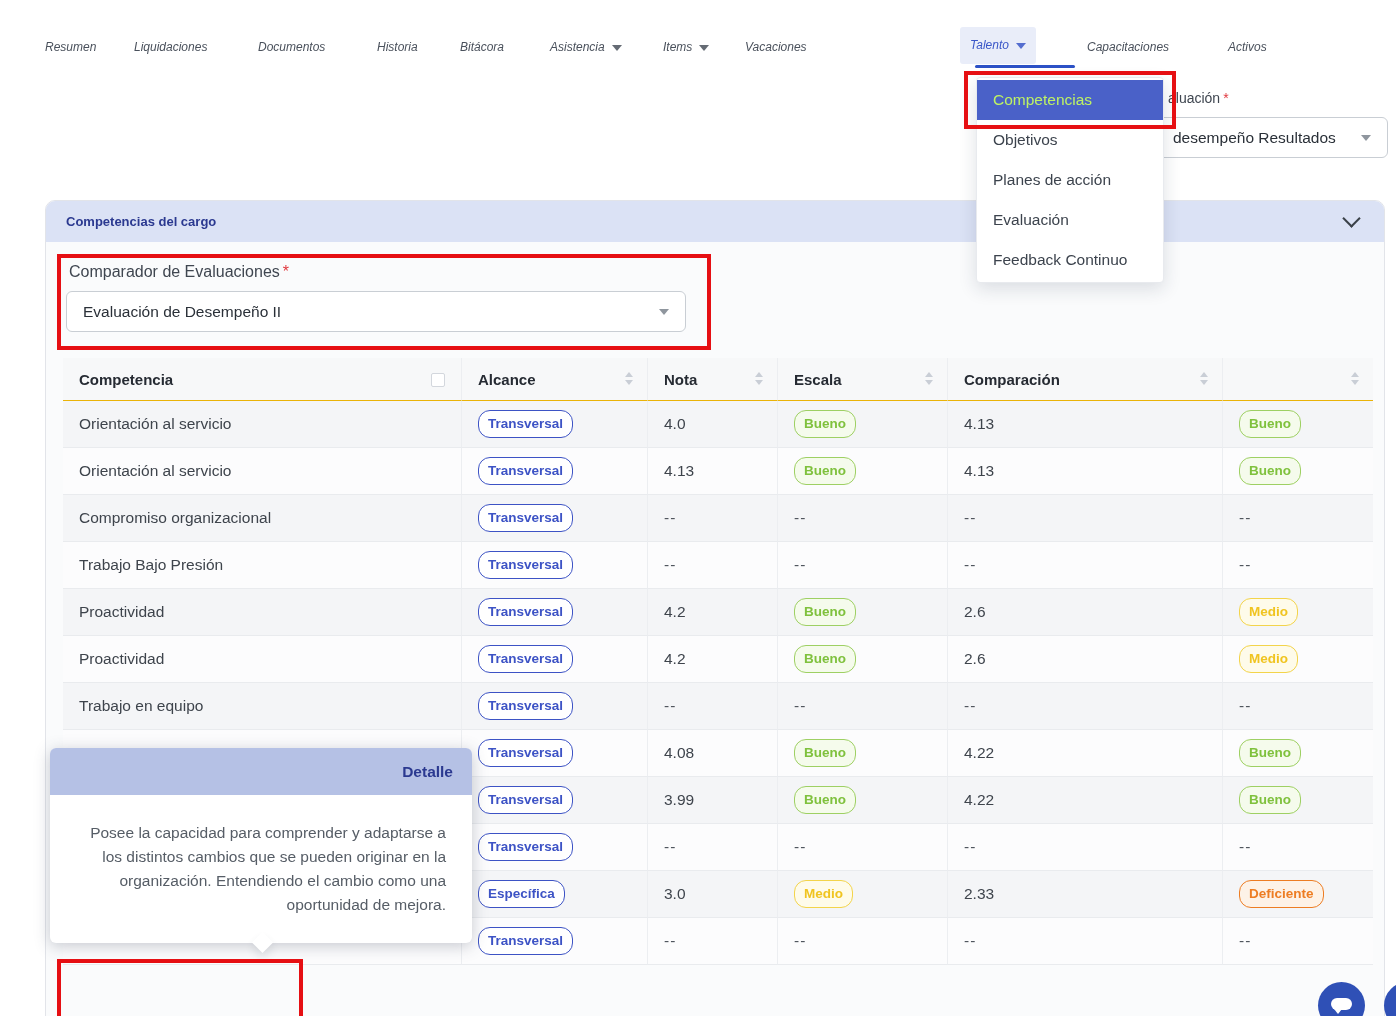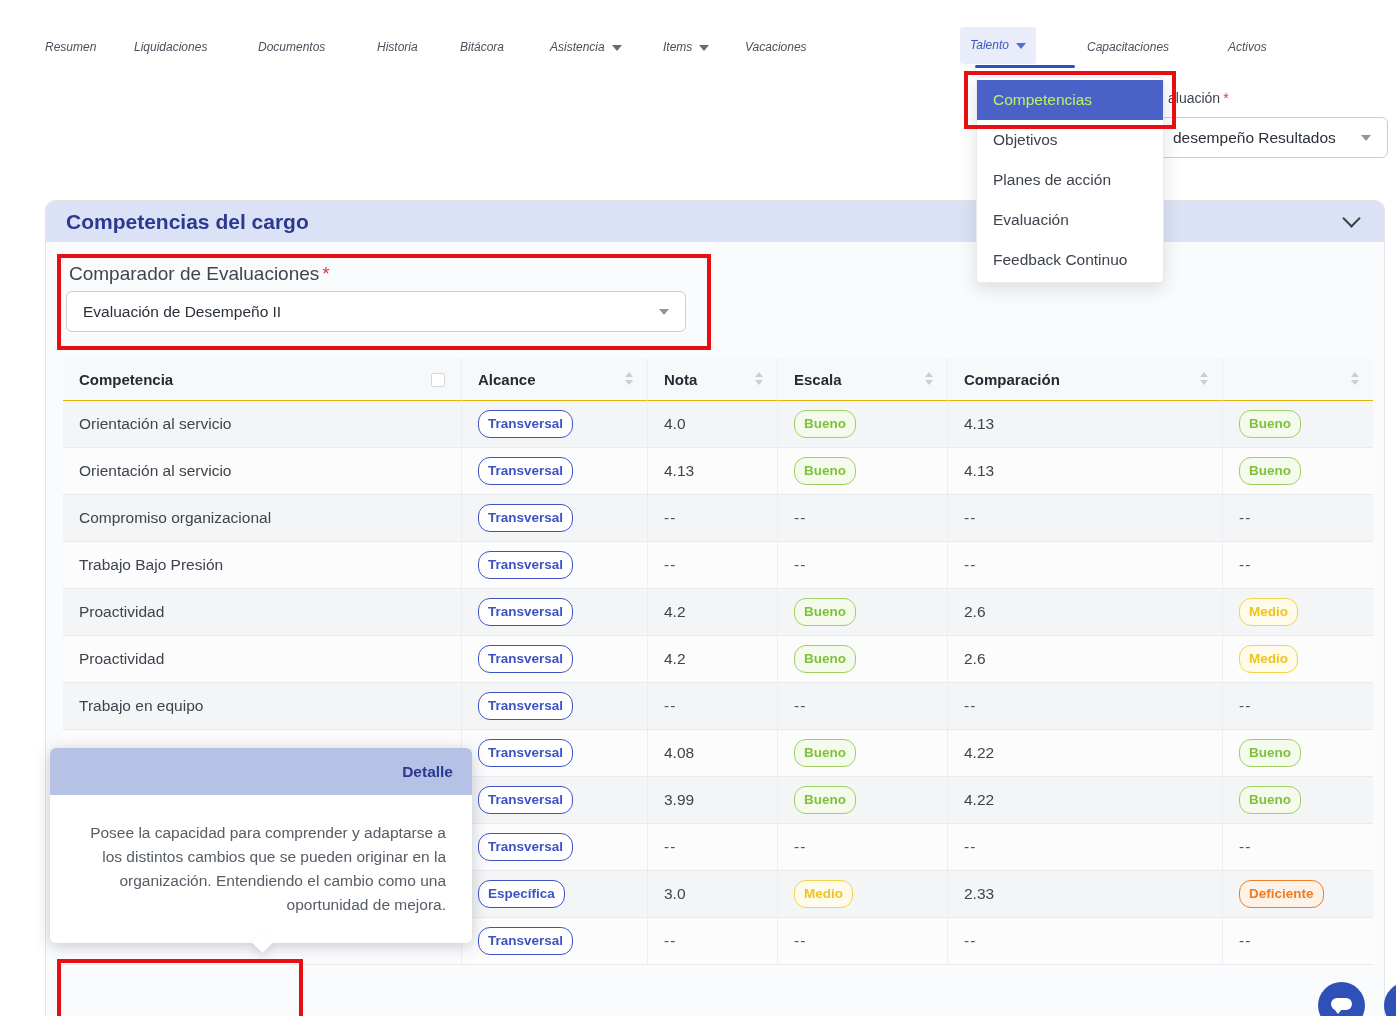--- a/index.html
+++ b/index.html
@@ -34,24 +34,24 @@
     padding-left:26px;z-index:5;}
   .sel-caret{position:absolute;right:16px;top:17px;width:0;height:0;
     border-left:5px solid transparent;border-right:5px solid transparent;
     border-top:6px solid #8f969e;}
   
   #card{position:absolute;left:45px;top:200px;width:1340px;height:820px;
     background:#fafbfc;border:1px solid #e2e4e9;border-radius:10px 10px 0 0;
     box-sizing:border-box;}
   #card-head{height:41px;background:#dbe2f5;border-radius:9px 9px 0 0;
     display:flex;align-items:center;justify-content:space-between;padding:0 26px 0 20px;}
-  #card-title{font-weight:bold;font-size:21px;color:#2b3990;}
+  #card-title{font-weight:bold;font-size:13px;color:#2b3990;}
   .chev{width:11px;height:11px;border-right:2.5px solid #3a4148;
     border-bottom:2.5px solid #3a4148;transform:rotate(45deg);margin-top:-6px;cursor:pointer;}
-  #cmp-label{position:absolute;left:23px;top:62px;font-size:19px;color:#3f4650;}
+  #cmp-label{position:absolute;left:23px;top:62px;font-size:16px;color:#3f4650;}
   #cmp-select{left:20px;top:90px;width:620px;height:41px;line-height:39px;padding-left:16px;}
   
   #tbl{position:absolute;left:17px;top:157px;width:1310px;border-collapse:separate;
     border-spacing:0;table-layout:fixed;background:#fff;font-size:15.5px;}
   #tbl th{height:43px;background:#f7f8f9;font-weight:bold;color:#262b33;font-size:15px;
     text-align:left;padding:0 30px 0 16px;border-bottom:1px solid #eab308;
     position:relative;box-sizing:border-box;}
   #tbl th+th,#tbl td+td{border-left:1px solid #eceef1;}
   #tbl td{height:47px;padding:0 14px 0 16px;border-bottom:1px solid #e9ebee;
     color:#3e444c;box-sizing:border-box;white-space:nowrap;overflow:hidden;}

